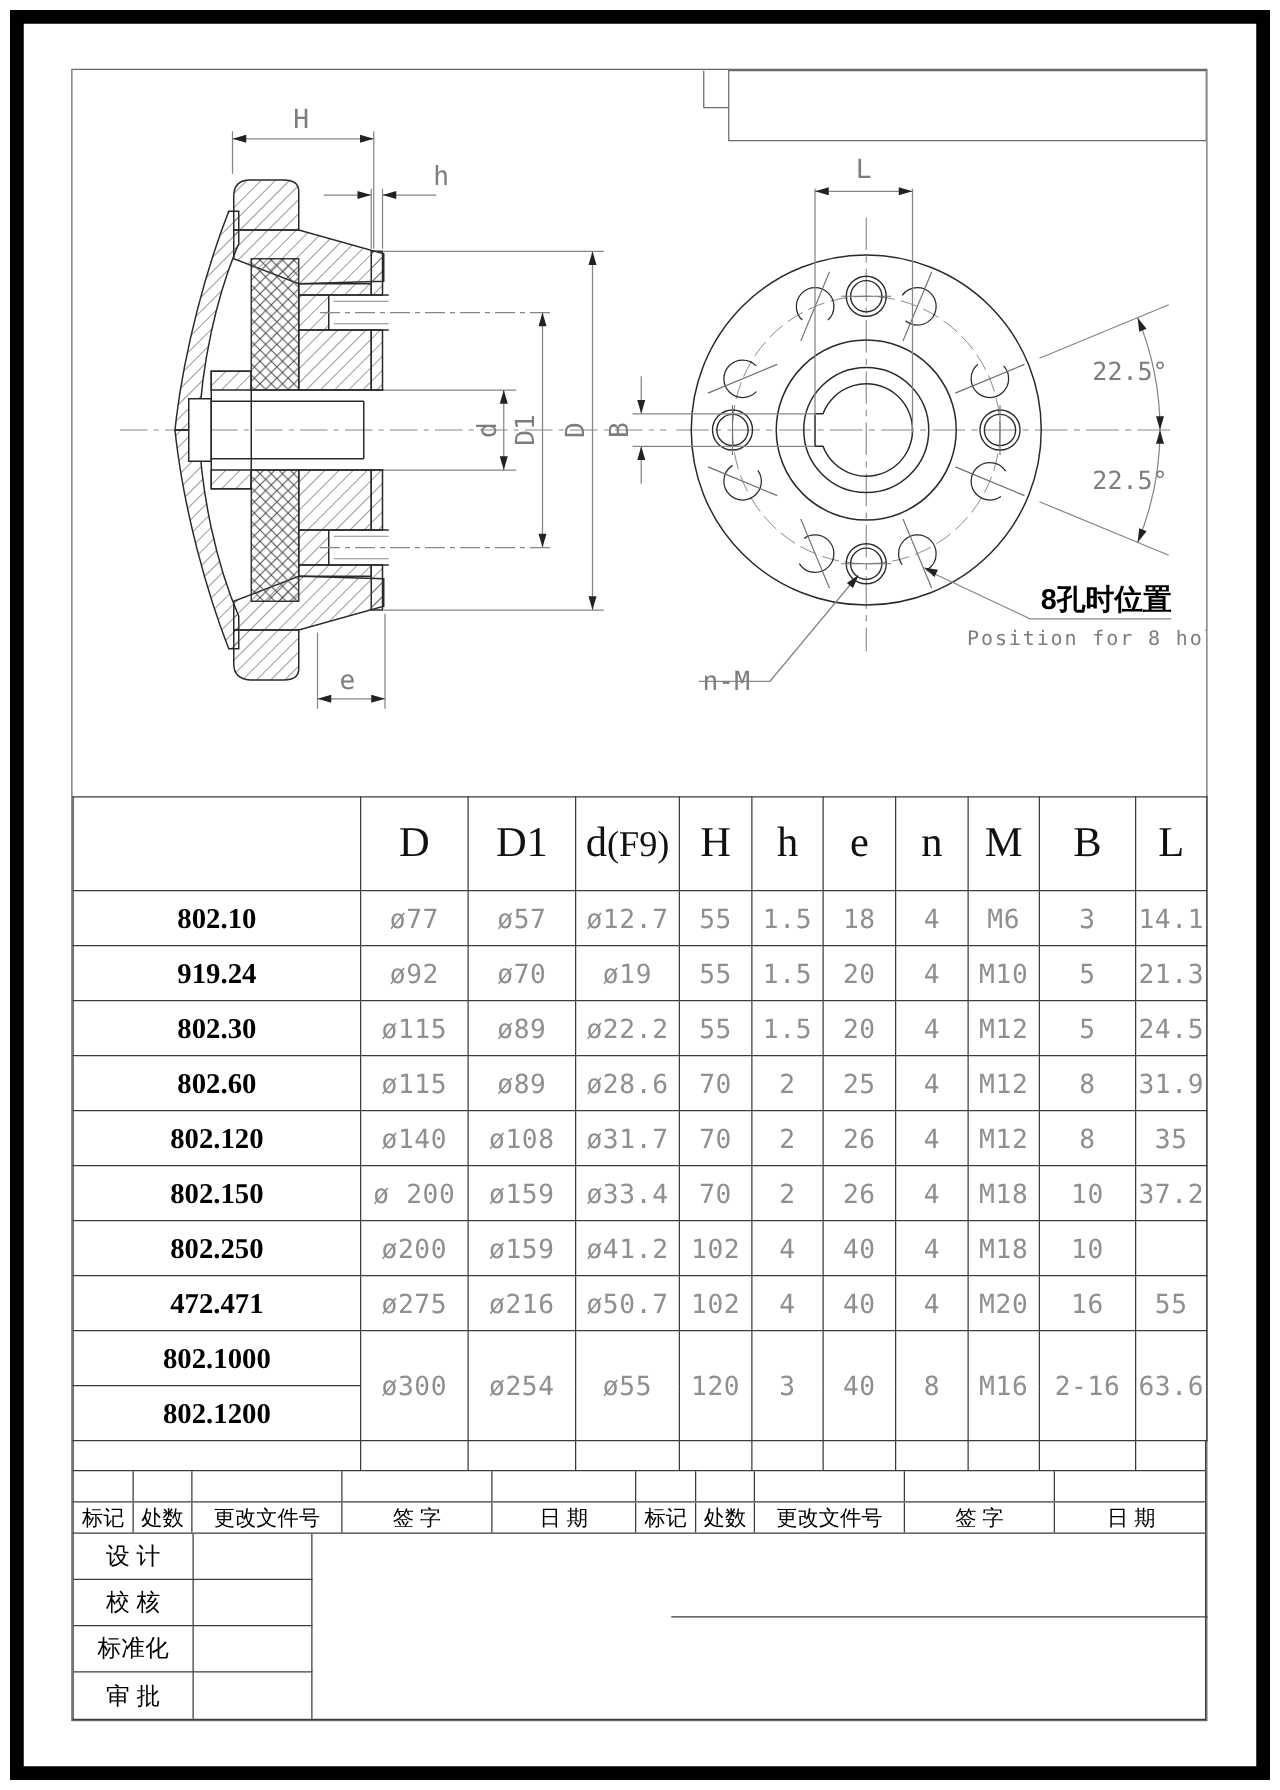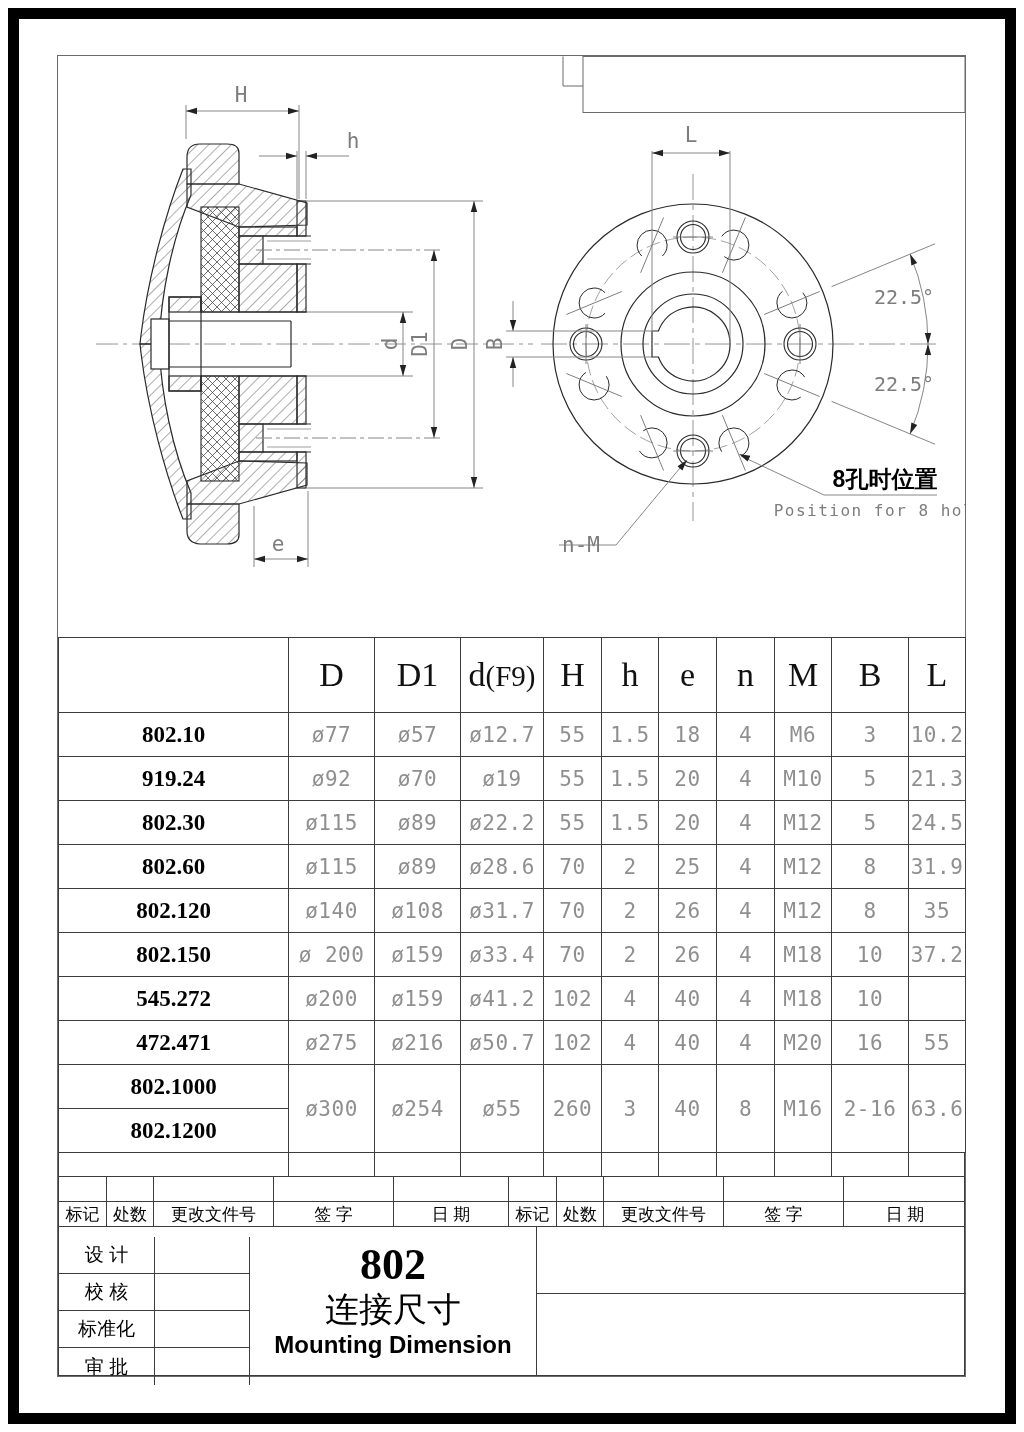--- a/index.html
+++ b/index.html
@@ -31,21 +31,21 @@
         justify-content:center;font-size:17px;color:#000;white-space:nowrap;}
   .grid-row .cell:last-child{border-right:none;}
   #thin-a{top:1096px;height:25px;}
   #thin-b{top:1121px;height:25px;}
   #rev-row{top:1146px;height:25px;}
 
   
   .title-block{position:absolute;left:0;top:1171px;width:907px;height:149px;
         border:1px solid #3c3c3c;border-top:none;box-sizing:border-box;}
   .roles{position:absolute;left:0;top:0;width:191px;height:100%;display:grid;
-        grid-template-columns:96px 95px;grid-template-rows:repeat(4,1fr);margin-top:10px;}
+        grid-template-columns:96px 95px;grid-template-rows:repeat(4,1fr);}
   .roles .rcell{border-right:1px solid #3c3c3c;border-bottom:1px solid #3c3c3c;
         display:flex;align-items:center;justify-content:center;font-size:19px;color:#000;}
   .roles .rcell.last{border-bottom:none;}
   .main-title{position:absolute;left:191px;top:0;width:287px;height:100%;
         border-right:1px solid #3c3c3c;box-sizing:border-box;display:flex;
         flex-direction:column;align-items:center;justify-content:center;}
   .mt-num{font-family:"Liberation Serif",serif;font-weight:700;font-size:44px;
         line-height:46px;color:#000;}
   .mt-cn{font-size:34px;line-height:42px;color:#000;}
   .mt-en{font-weight:700;font-size:24px;line-height:30px;color:#000;}
@@ -299,21 +299,21 @@
             <td class="rowlabel">802.10</td>
             <td class="val">ø77</td>
             <td class="val">ø57</td>
             <td class="val">ø12.7</td>
             <td class="val">55</td>
             <td class="val">1.5</td>
             <td class="val">18</td>
             <td class="val">4</td>
             <td class="val">M6</td>
             <td class="val">3</td>
-            <td class="val">10.2</td>
+            <td class="val">14.1</td>
           </tr>
           <tr>
             <td class="rowlabel">919.24</td>
             <td class="val">ø92</td>
             <td class="val">ø70</td>
             <td class="val">ø19</td>
             <td class="val">55</td>
             <td class="val">1.5</td>
             <td class="val">20</td>
             <td class="val">4</td>
@@ -367,21 +367,21 @@
             <td class="val">ø33.4</td>
             <td class="val">70</td>
             <td class="val">2</td>
             <td class="val">26</td>
             <td class="val">4</td>
             <td class="val">M18</td>
             <td class="val">10</td>
             <td class="val">37.2</td>
           </tr>
           <tr>
-            <td class="rowlabel">545.272</td>
+            <td class="rowlabel">802.250</td>
             <td class="val">ø200</td>
             <td class="val">ø159</td>
             <td class="val">ø41.2</td>
             <td class="val">102</td>
             <td class="val">4</td>
             <td class="val">40</td>
             <td class="val">4</td>
             <td class="val">M18</td>
             <td class="val">10</td>
             <td class="val"></td>
@@ -397,21 +397,21 @@
             <td class="val">4</td>
             <td class="val">M20</td>
             <td class="val">16</td>
             <td class="val">55</td>
           </tr>
           <tr>
             <td class="rowlabel">802.1000</td>
             <td class="val" rowspan="2">ø300</td>
             <td class="val" rowspan="2">ø254</td>
             <td class="val" rowspan="2">ø55</td>
-            <td class="val" rowspan="2">260</td>
+            <td class="val" rowspan="2">120</td>
             <td class="val" rowspan="2">3</td>
             <td class="val" rowspan="2">40</td>
             <td class="val" rowspan="2">8</td>
             <td class="val" rowspan="2">M16</td>
             <td class="val" rowspan="2">2-16</td>
             <td class="val" rowspan="2">63.6</td>
           </tr>
           <tr>
             <td class="rowlabel">802.1200</td>
           </tr>
@@ -461,24 +461,19 @@
       <div class="roles">
         <div class="rcell">设  计</div>
         <div class="rcell"></div>
         <div class="rcell">校  核</div>
         <div class="rcell"></div>
         <div class="rcell">标准化</div>
         <div class="rcell"></div>
         <div class="rcell last">审  批</div>
         <div class="rcell last"></div>
       </div>
-      <div class="main-title">
-        <div class="mt-num">802</div>
-        <div class="mt-cn">连接尺寸</div>
-        <div class="mt-en">Mounting Dimension</div>
-      </div>
       <div class="tb-right">
         <div class="split"></div>
       </div>
     </div>
 
   </div>
 </div>
 
 </body></html>

